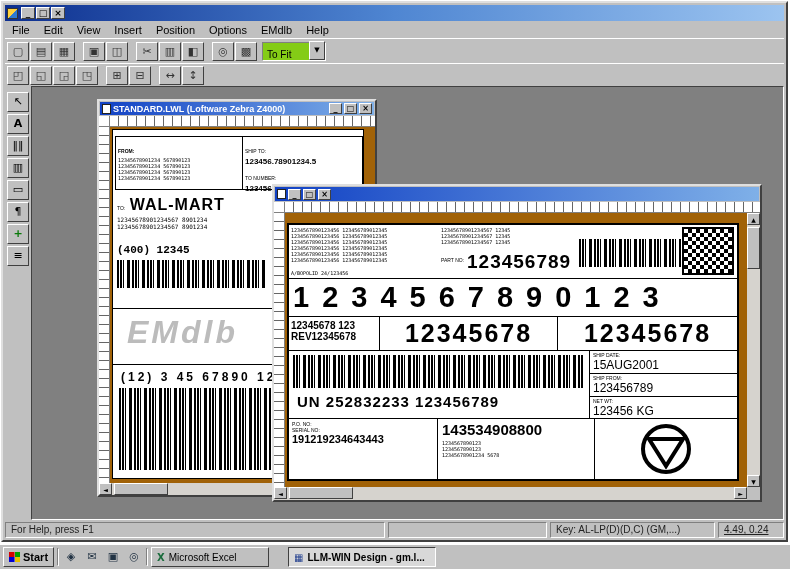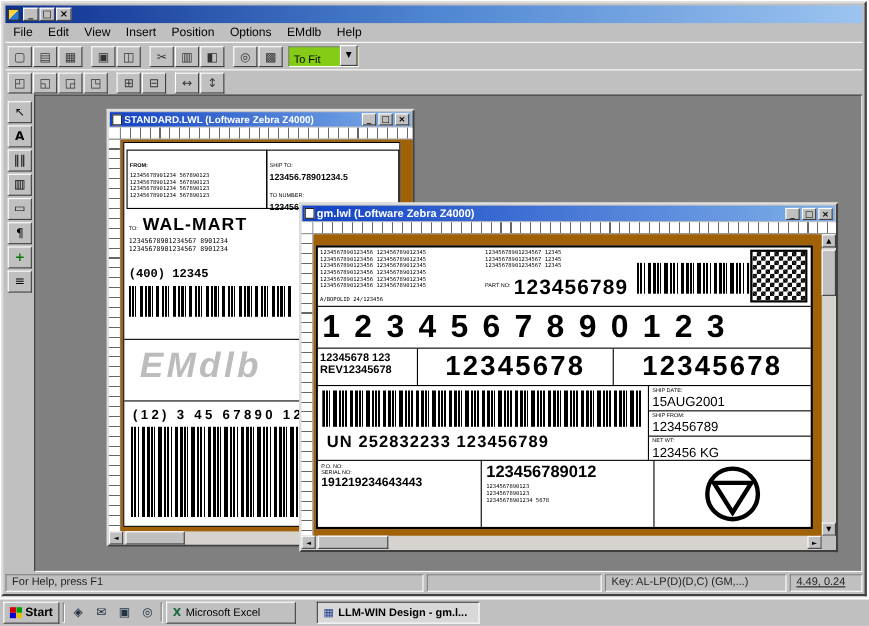--- a/index.html
+++ b/index.html
@@ -237,21 +237,20 @@
             <div class="sbtrack">
               <div class="sbthumb btn" style="left:2px;top:0;width:54px;height:12px;"></div>
             </div>
             <span class="sbbtn btn glyph">►</span>
           </div>
         </div>
 
         <div class="child out" style="left:200px;top:97px;width:490px;height:318px;z-index:2;">
           <div class="ctitle" style="flex:0 0 14px;font-size:10px;">
             <span class="docico"></span>
-            <span style="flex:1;white-space:nowrap;overflow:hidden;">gm.lwl (Loftware Zebra Z4000)</span>
             <span class="ctb btn glyph">_</span>
             <span class="ctb btn glyph">□</span>
             <span class="ctb btn glyph">×</span>
           </div>
           <div class="rulrow">
             <div class="corner"></div>
             <div class="ruler-h"></div>
           </div>
           <div class="bodyrow">
             <div class="ruler-v"></div>
@@ -307,21 +306,21 @@
                   </div>
                 </div>
 
                 <div class="row" style="top:194px;height:60px;">
                   <div class="abs" style="left:3px;top:2px;width:143px;">
                     <span class="celllab">P.O. NO:</span>
                     <span class="celllab">SERIAL NO:</span>
                     <div class="bignum" style="font-size:11px;">191219234643443</div>
                   </div>
                   <div class="abs" style="left:148px;top:0;width:158px;height:100%;border-left:1px solid #000;border-right:1px solid #000;padding:2px 4px;">
-                    <div class="bignum" style="font-size:15px;">123456789012</div>
+                    <div class="bignum" style="font-size:15px;">143534908800</div>
                     <div class="tiny mono lines" style="margin-top:2px;">1234567890123
 1234567890123
 12345678901234 5678</div>
                   </div>
                   <div class="abs" style="left:306px;top:0;width:142px;height:100%;display:flex;align-items:center;justify-content:center;">
                     <svg width="52" height="52" viewBox="0 0 52 52">
                       <circle cx="26" cy="26" r="23" fill="none" stroke="#000" stroke-width="4"></circle>
                       <polygon points="26,43 9,16 43,16" fill="none" stroke="#000" stroke-width="4"></polygon>
                     </svg>
                   </div>

